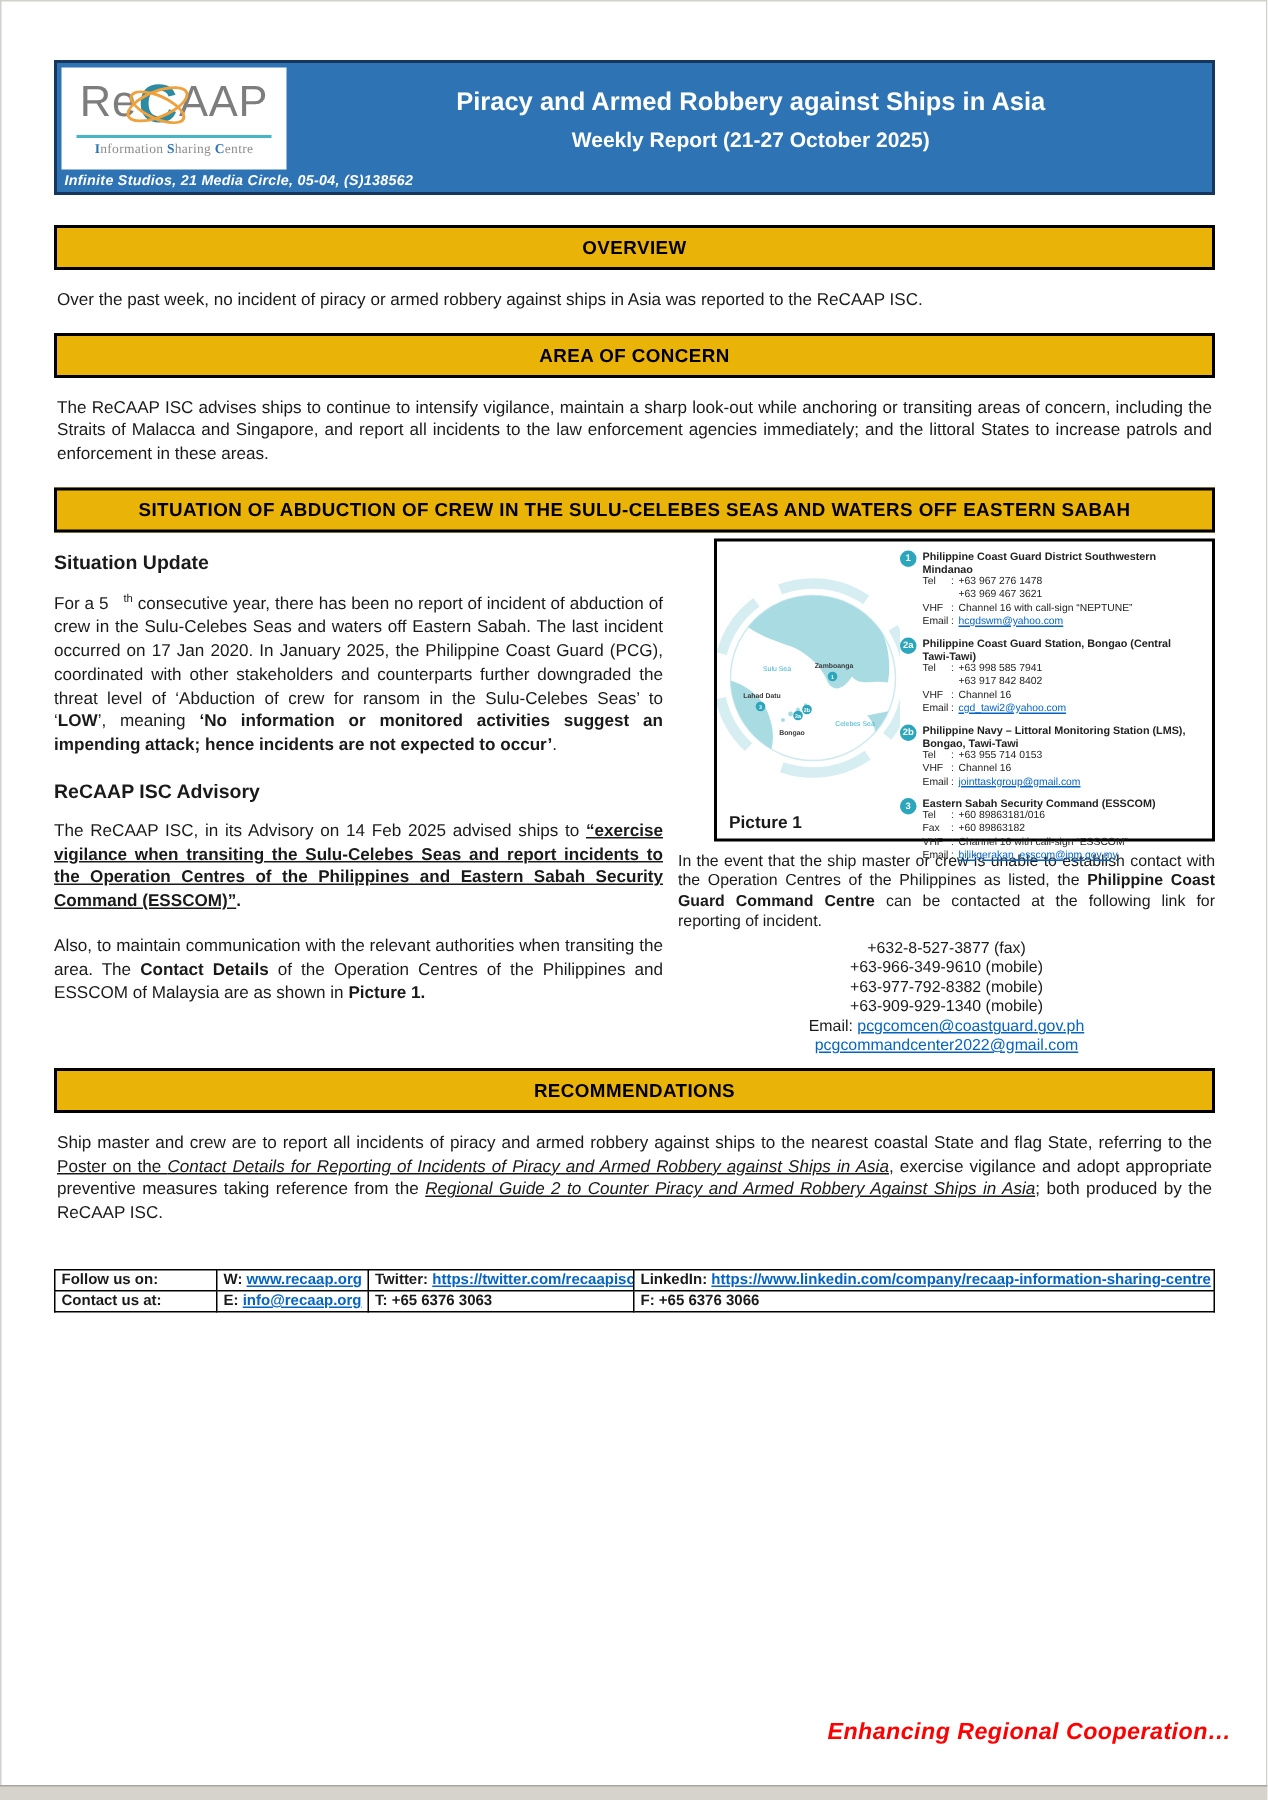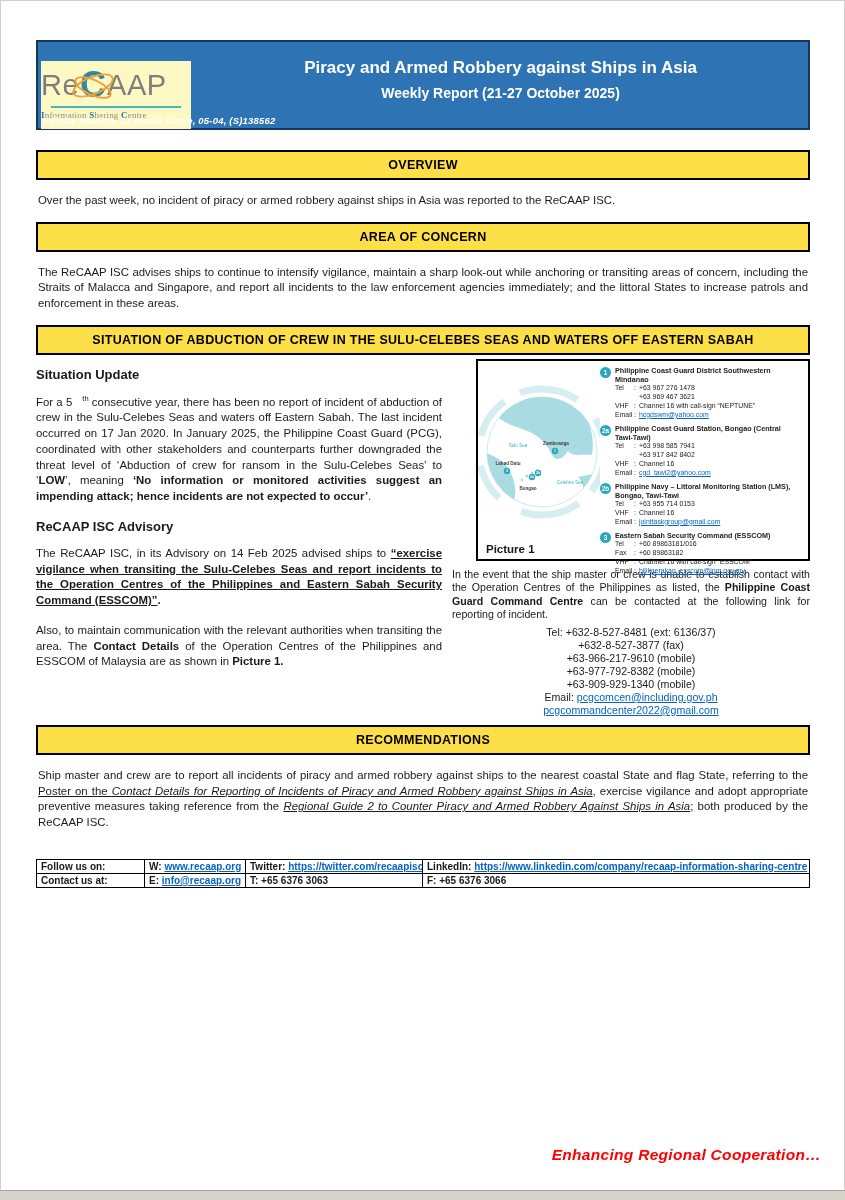--- a/index.html
+++ b/index.html
@@ -5,37 +5,37 @@
   html,body{margin:0;padding:0;}
   body{
     width:845px;height:1200px;background:#ffffff;position:relative;
     font-family:"Liberation Sans",sans-serif;color:#1a1a1a;overflow:hidden;
   }
   .frame{position:absolute;inset:0;border:1px solid #d2d0cd;pointer-events:none;}
   .page{position:absolute;left:36px;top:40px;width:774px;}
 
   
   .banner{position:relative;height:86px;background:#2E74B5;border:2px solid #16365C;}
-  .logo{position:absolute;left:3px;top:3px;width:150px;height:68px;background:#fef9c3;padding-top:6px;box-sizing:border-box;margin-top:16px;}
+  .logo{position:absolute;left:3px;top:3px;width:150px;height:68px;background:#ffffff;text-align:center;padding-top:6px;box-sizing:border-box;}
   .logo-row{position:relative;display:inline-block;line-height:1;}
   .lg-re,.lg-aap{font-size:29px;color:#7d7d7d;letter-spacing:.5px;vertical-align:middle;}
   .lg-c{position:relative;display:inline-block;font-size:36px;font-weight:bold;color:#2d8aa3;vertical-align:middle;margin:0 1px;}
   .orbit{position:absolute;border:2px solid #EEA13C;border-radius:50%;pointer-events:none;}
   .o1{width:40px;height:15px;left:-9px;top:9px;transform:rotate(-22deg);}
   .o2{width:36px;height:13px;left:-7px;top:12px;transform:rotate(24deg);}
   .logo-line{height:2px;background:#45b6c6;margin:3px 10px 2px 10px;}
   .logo-sub{font-size:9px;color:#8d8d8d;letter-spacing:.2px;font-family:Liberation Serif, serif;}
   .logo-sub .cap{color:#2E74B5;font-weight:bold;}
   .titles{position:absolute;left:155px;right:0;top:0;height:74px;display:flex;flex-direction:column;align-items:center;justify-content:center;gap:7px;}
   .t1{color:#ffffff;font-weight:bold;font-size:17px;}
   .t2{color:#ffffff;font-weight:bold;font-size:14px;}
   .address{position:absolute;left:5px;bottom:2px;color:#ffffff;font-weight:bold;font-style:italic;font-size:9.5px;letter-spacing:.2px;}
 
   
-  .bar{background:#fde047;border:2px solid #000000;height:26px;line-height:26px;text-align:center;
+  .bar{background:#eab308;border:2px solid #000000;height:26px;line-height:26px;text-align:center;
        font-weight:bold;font-size:12.5px;letter-spacing:.3px;color:#000;}
   .mt20{margin-top:20px;} .mt8{margin-top:8px;}
 
   p.body{font-size:11.4px;line-height:1.38;text-align:justify;margin:13px 2px 13px 2px;}
   b{font-weight:bold;} .u{text-decoration:underline;} .i{font-style:italic;}
   .lnk{color:#0563C1;text-decoration:underline;}
 
   
   .cols{display:flex;margin-top:4px;gap:10px;}
   .col-l{width:406px;flex:none;}
@@ -250,26 +250,25 @@
                 </div>
             </div>
           </div>
         </div>
         <div class="pic-label">Picture 1</div>
       </div>
 
       <p class="rp"><span>In the event that the ship master or crew is unable to establish contact with the Operation Centres of the Philippines as listed, the </span><b>Philippine Coast Guard Command Centre</b><span> can be contacted at the following link for reporting of incident.</span></p>
 
       <div class="telc">
-        <div>Tel: +632-8-527-8481 (ext: 6136/37)</div>
         <div>+632-8-527-3877 (fax)</div>
-        <div>+63-966-217-9610 (mobile)</div>
+        <div>+63-966-349-9610 (mobile)</div>
         <div>+63-977-792-8382 (mobile)</div>
         <div>+63-909-929-1340 (mobile)</div>
-        <div><span>Email: </span><span class="lnk">pcgcomcen@including.gov.ph</span></div>
+        <div><span>Email: </span><span class="lnk">pcgcomcen@coastguard.gov.ph</span></div>
         <div><span class="lnk">pcgcommandcenter2022@gmail.com</span></div>
       </div>
     </div>
   </div>
 
   <div class="bar mt8">RECOMMENDATIONS</div>
   <p class="body"><span>Ship master and crew are to report all incidents of piracy and armed robbery against ships to the nearest coastal State and flag State, referring to the </span><span class="u"><span>Poster on the </span><span class="i">Contact Details for Reporting of Incidents of Piracy and Armed Robbery against Ships in Asia</span></span><span>, exercise vigilance and adopt appropriate preventive measures taking reference from the </span><span class="u i">Regional Guide 2 to Counter Piracy and Armed Robbery Against Ships in Asia</span><span>; both produced by the ReCAAP ISC.</span></p>
 
   <table class="ft">
     <tbody>

